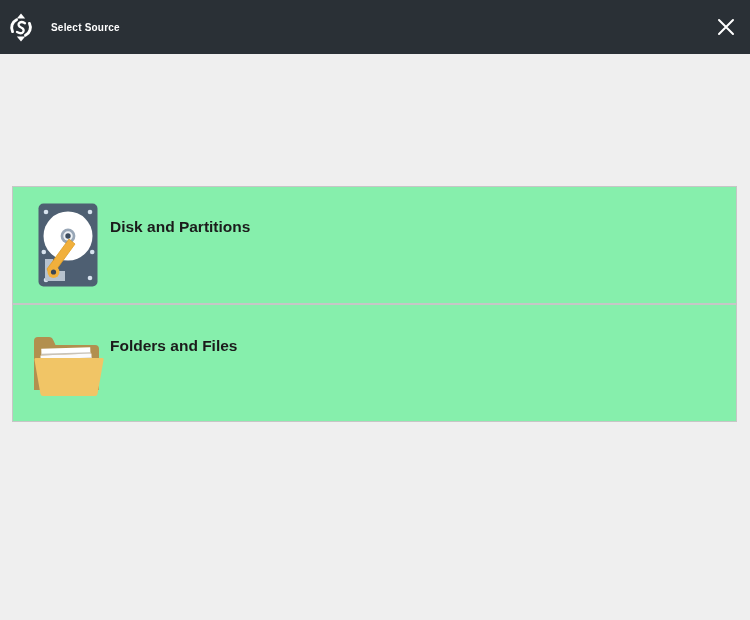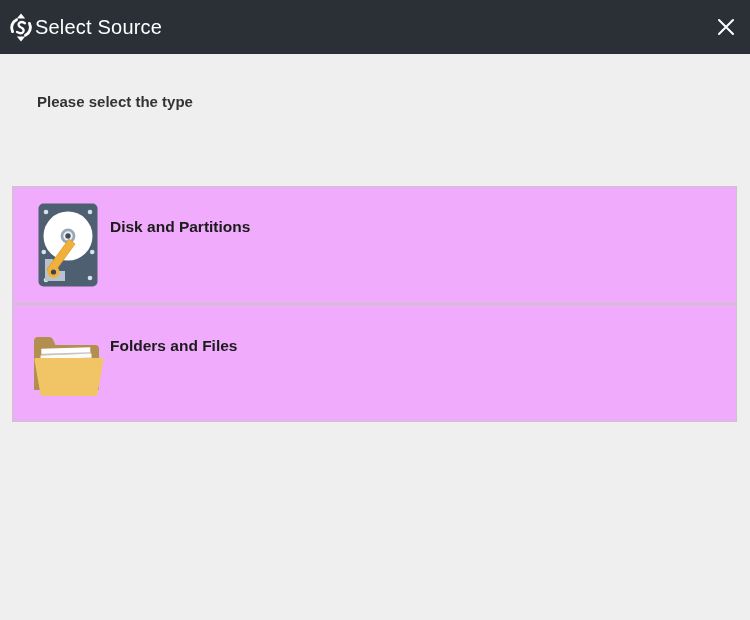--- a/index.html
+++ b/index.html
@@ -21,42 +21,42 @@
     background: #2a3036;
     display: flex; align-items: center;
   }
   .app-icon {
     width: 28px; height: 30px;
     margin-left: 7px;
     display: inline-flex; align-items: center; justify-content: center;
   }
   .titlebar .title {
     color: #ffffff;
-    font-size: 20px;
-    font-weight: normal;
-    margin-left: 0;
+    font-size: 10px;
+    font-weight: bold;
+    margin-left: 16px;
     letter-spacing: 0.2px;
   }
   .close-btn {
     position: absolute; right: 7px; top: 10px;
     width: 34px; height: 34px;
     background: transparent; border: none;
     display: flex; align-items: center; justify-content: center;
     cursor: pointer; padding: 0;
   }
   
   .dlg-body { position: absolute; top: 54px; left: 0; right: 0; bottom: 0; }
   .prompt {
     position: absolute; left: 37px; top: 39px;
     font-size: 15px; font-weight: bold; color: #333333;
   }
   .card {
     position: absolute; left: 12px;
     width: 723px; height: 116px;
-    background: #f0abfc;
+    background: #86efac;
     border: 1px solid #c6c6c6;
     cursor: pointer;
   }
   .card-disk   { top: 132px; }
   .card-folder { top: 250px; }
   .card .opt-icon { position: absolute; display: block; }
   .card-disk .opt-icon   { left: 25px; top: 16px; }
   .card-folder .opt-icon { left: 20px; top: 27px; }
   .card-label {
     position: absolute; left: 97px;
@@ -84,21 +84,20 @@
     <span class="title">Select Source</span>
     <button class="close-btn">
       <svg width="18" height="18" viewBox="0 0 18 18">
         <path d="M2 2 L16 16 M16 2 L2 16" stroke="#ffffff" stroke-width="2" stroke-linecap="round"></path>
       </svg>
     </button>
   </div>
 
   <div class="dlg-body">
 
-    <div class="prompt">Please select the type</div>
 
     <div class="card card-disk">
       <span class="opt-icon">
         <svg width="60" height="84" viewBox="0 0 60 84">
           <rect x="0.5" y="0.5" width="59" height="83" rx="5" fill="#4e5f72"></rect>
           <circle cx="8" cy="9" r="2.3" fill="#d7e2ee"></circle>
           <circle cx="52" cy="9" r="2.3" fill="#d7e2ee"></circle>
           <circle cx="5.8" cy="49" r="2.3" fill="#d7e2ee"></circle>
           <circle cx="54.2" cy="49" r="2.3" fill="#d7e2ee"></circle>
           <circle cx="52" cy="75" r="2.3" fill="#d7e2ee"></circle>

